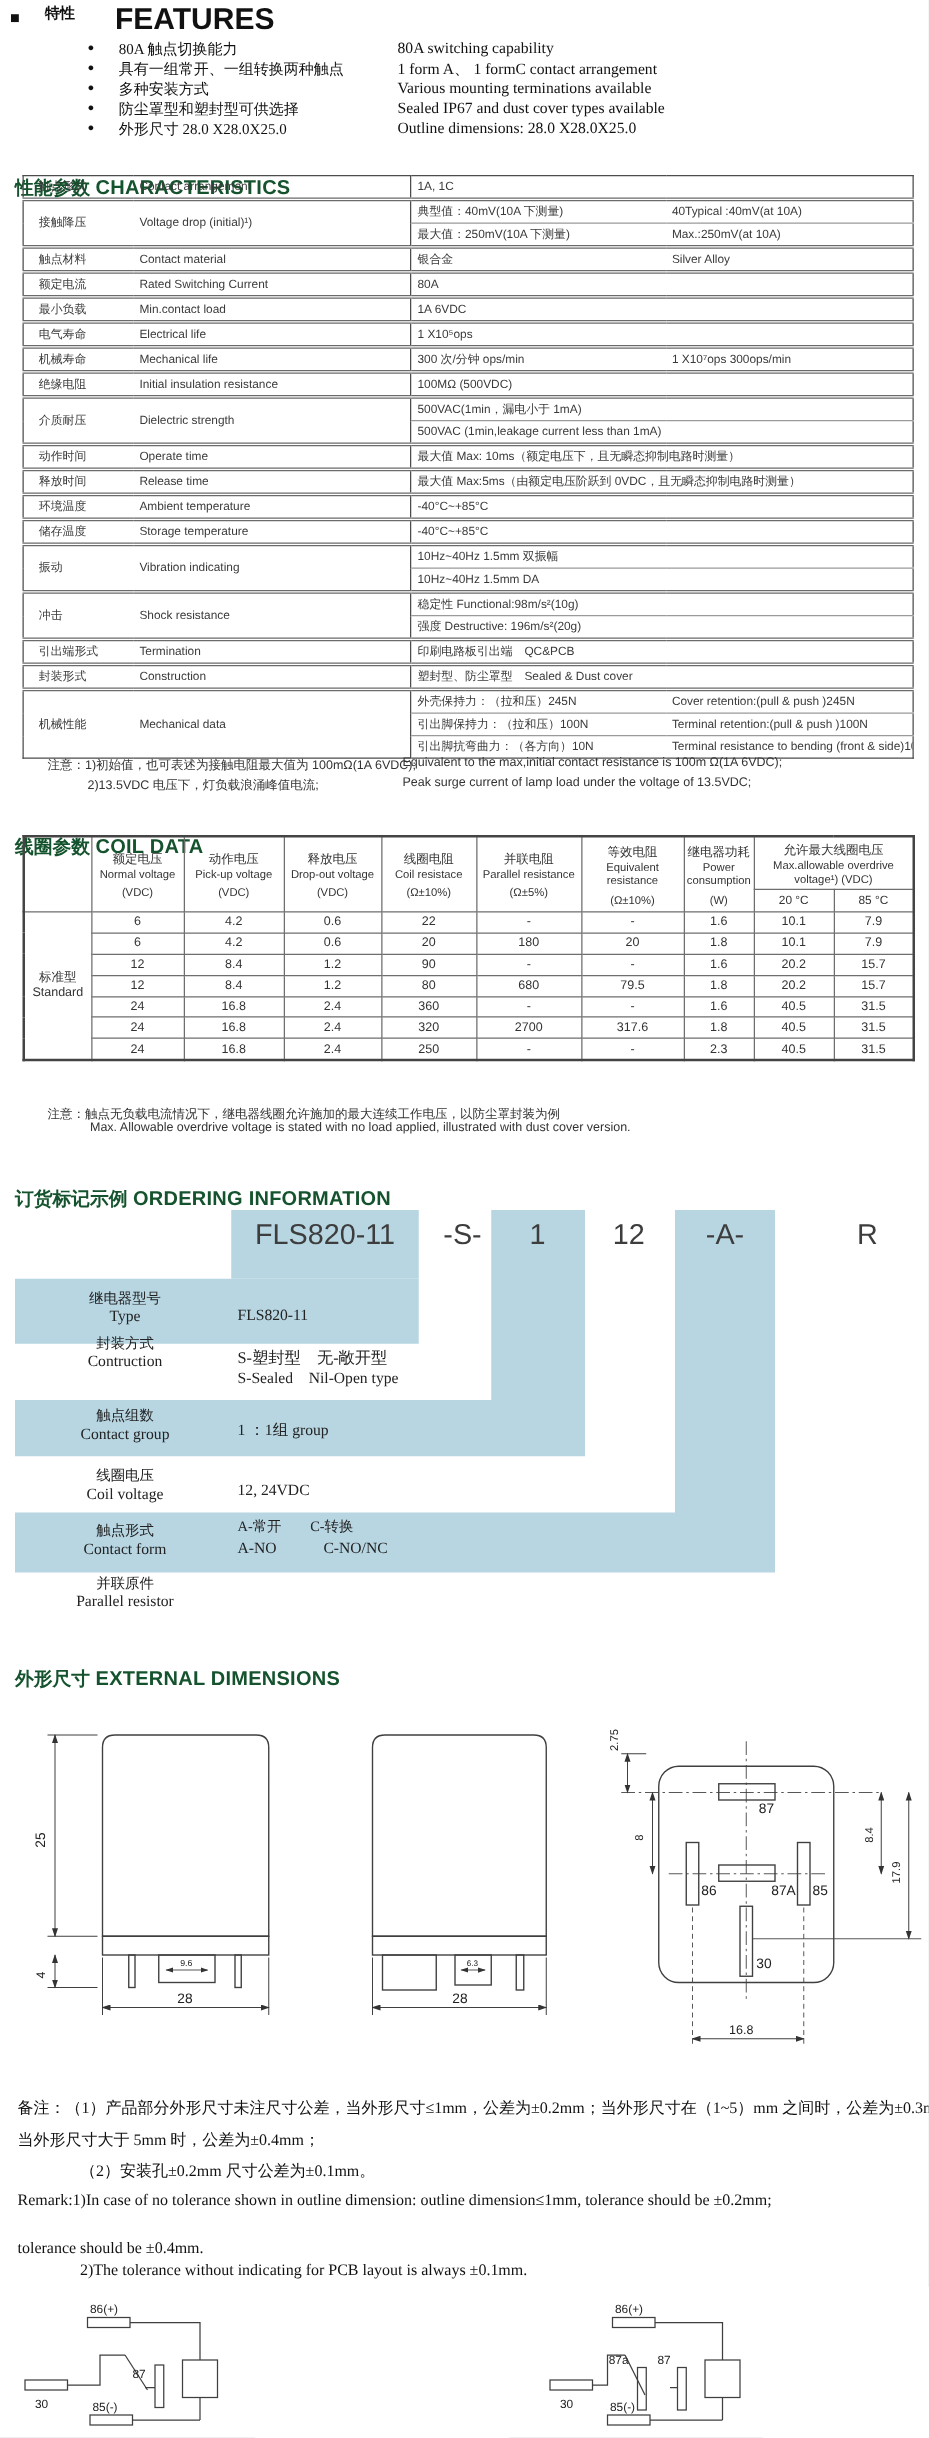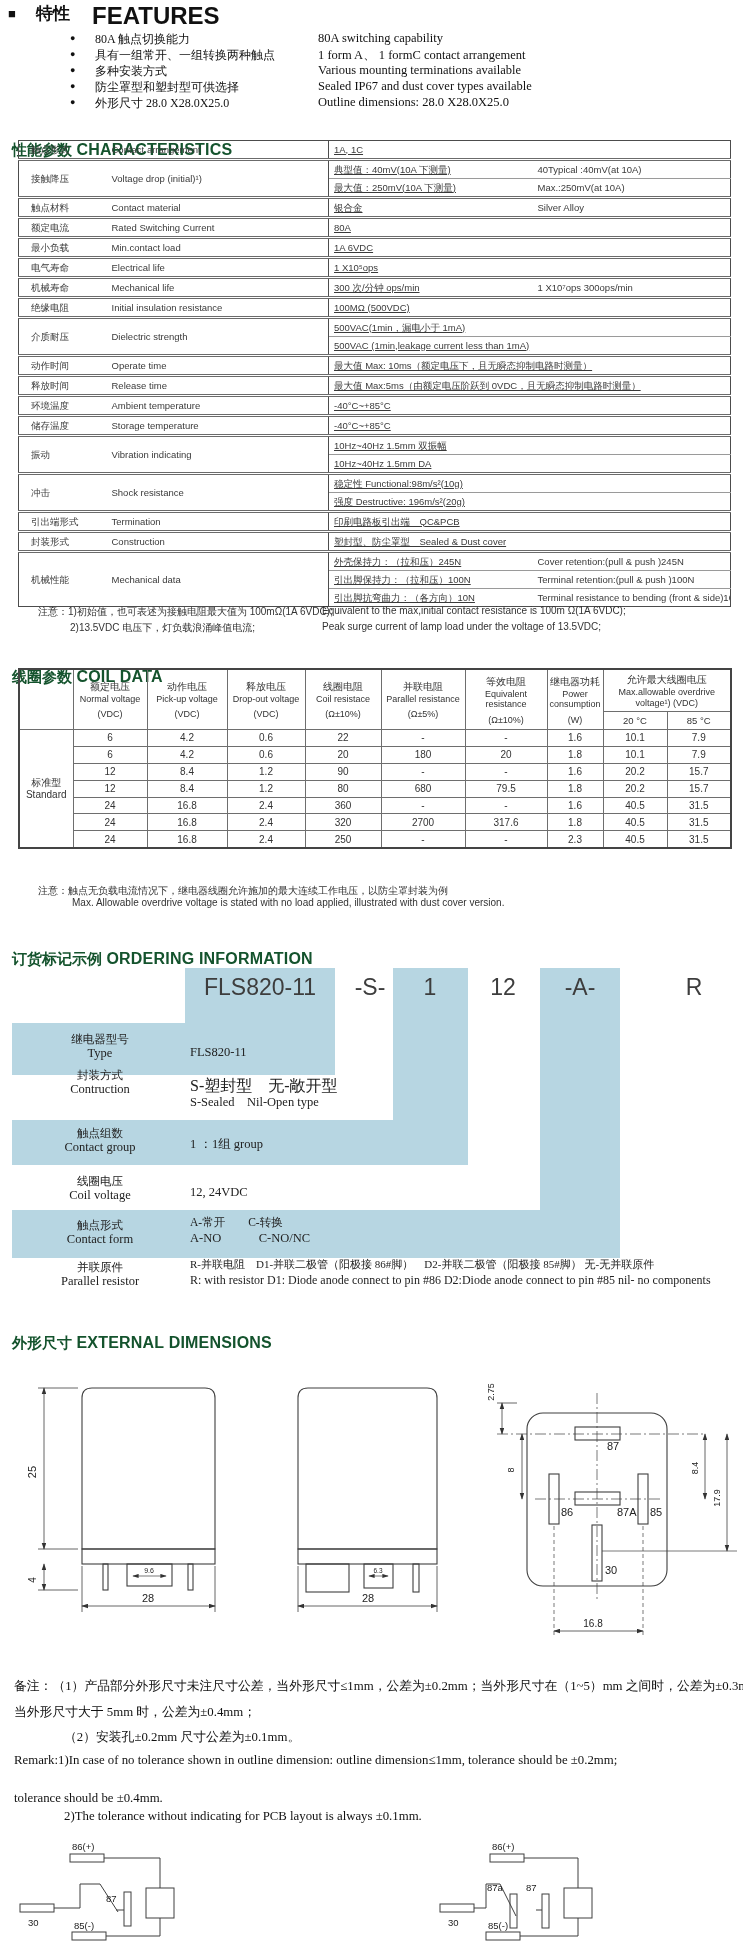--- a/index.html
+++ b/index.html
@@ -6,33 +6,33 @@
   .page{position:relative;width:743px;height:1950px;background:#ffffff;
         font-family:"Liberation Sans",sans-serif;color:#222;overflow:hidden;}
   .abs{position:absolute;}
   .serif{font-family:"Liberation Serif",serif;}
   
   .sec-title{position:absolute;left:12px;font-weight:bold;color:#14532d;white-space:nowrap;margin-top:28px;}
   .sec-title .cn{font-size:15px;}
   .sec-title .en{font-size:16px;letter-spacing:.2px;}
   
   .feat-sq{position:absolute;left:8px;top:6px;font-size:13px;color:#111;}
-  .feat-cn-t{position:absolute;left:36px;top:2px;font-size:17px;font-weight:bold;color:#111;}
+  .feat-cn-t{position:absolute;left:36px;top:2px;font-size:12px;font-weight:bold;color:#111;}
   .feat-en-t{position:absolute;left:92px;top:2px;font-size:24px;font-weight:bold;color:#111;}
   .feat-row{position:absolute;left:0;width:743px;height:16px;}
   .feat-row .b{position:absolute;left:70px;top:2px;font-size:9px;color:#111;}
   .feat-row .c{position:absolute;left:95px;top:0;font-size:12px;color:#111;text-align:center;}
   .feat-row .e{position:absolute;left:318px;top:0;font-size:12.5px;color:#111;}
   
   table.char{position:absolute;left:18px;top:140px;width:712px;border-collapse:collapse;
              table-layout:fixed;border:1.6px solid #4c4c4c;}
   table.char td{font-size:9.5px;color:#3a3a3a;height:17px;line-height:12px;padding:0 5px;
                 overflow:hidden;white-space:nowrap;vertical-align:middle;}
   table.char td.lc{padding-left:12px;}
-  table.char td.va{border-left:1.2px solid #4c4c4c;text-decoration:underline;}
+  table.char td.va{border-left:1.2px solid #4c4c4c;}
   table.char tr.major td{border-top:3px double #6b6b6b;}
   table.char tr.sub td{border-top:1px solid #9a9a9a;}
   .note-line{position:absolute;font-size:10px;color:#333;white-space:nowrap;}
   
   table.coil{position:absolute;left:18px;top:668px;width:712px;border-collapse:collapse;
              table-layout:fixed;border:2px solid #444;}
   table.coil th,table.coil td{border:1px solid #6e6e6e;text-align:center;vertical-align:middle;
              color:#333;font-weight:normal;}
   table.coil thead th{padding:3px 1px;}
   table.coil thead .hcn{font-size:10px;}
@@ -405,21 +405,21 @@
       <span class="cn">继电器型号</span>
       <span class="en">Type</span>
     </div>
     <div class="ord-val" style="top:84px">FLS820-11</div>
 
     <div class="ord-label" style="left:16px;top:108px">
       <span class="cn">封装方式</span>
       <span class="en">Contruction</span>
     </div>
     <div class="ord-val" style="top:118px">
-      <span style="display:block;font-size:16px">S-塑封型　无-敞开型</span>
+      <span style="display:block;font-size:13px">S-塑封型　无-敞开型</span>
       <span style="display:block">S-Sealed　Nil-Open type</span>
     </div>
 
     <div class="ord-label" style="left:16px;top:166px">
       <span class="cn">触点组数</span>
       <span class="en">Contact group</span>
     </div>
     <div class="ord-val" style="top:176px">1 ：1组 group</div>
 
     <div class="ord-label" style="left:16px;top:214px">
@@ -433,24 +433,20 @@
       <span class="en">Contact form</span>
     </div>
     <div class="ord-val" style="top:254px">
       <span style="display:block;font-size:11.5px">A-常开　　C-转换</span>
       <span style="display:block">A-NO　　　C-NO/NC</span>
     </div>
 
     <div class="ord-label" style="left:16px;top:300px">
       <span class="cn">并联原件</span>
       <span class="en">Parallel resistor</span>
-    </div>
-    <div class="ord-val" style="top:296px;width:545px;white-space:normal">
-      <span style="display:block;font-size:11px">R-并联电阻　D1-并联二极管（阳极接 86#脚）　D2-并联二极管（阳极接 85#脚） 无-无并联原件</span>
-      <span style="display:block;font-size:12px">R: with resistor D1: Diode anode connect to pin #86 D2:Diode anode connect to pin #85 nil- no components</span>
     </div>
   </div>
 
   <div class="sec-title" style="top:1306px">
     <span class="cn">外形尺寸</span>
     <span class="en">EXTERNAL DIMENSIONS</span>
   </div>
 
   <svg class="abs" style="left:0;top:1348px" width="743" height="300" viewBox="0 0 743 300">
     <defs>

